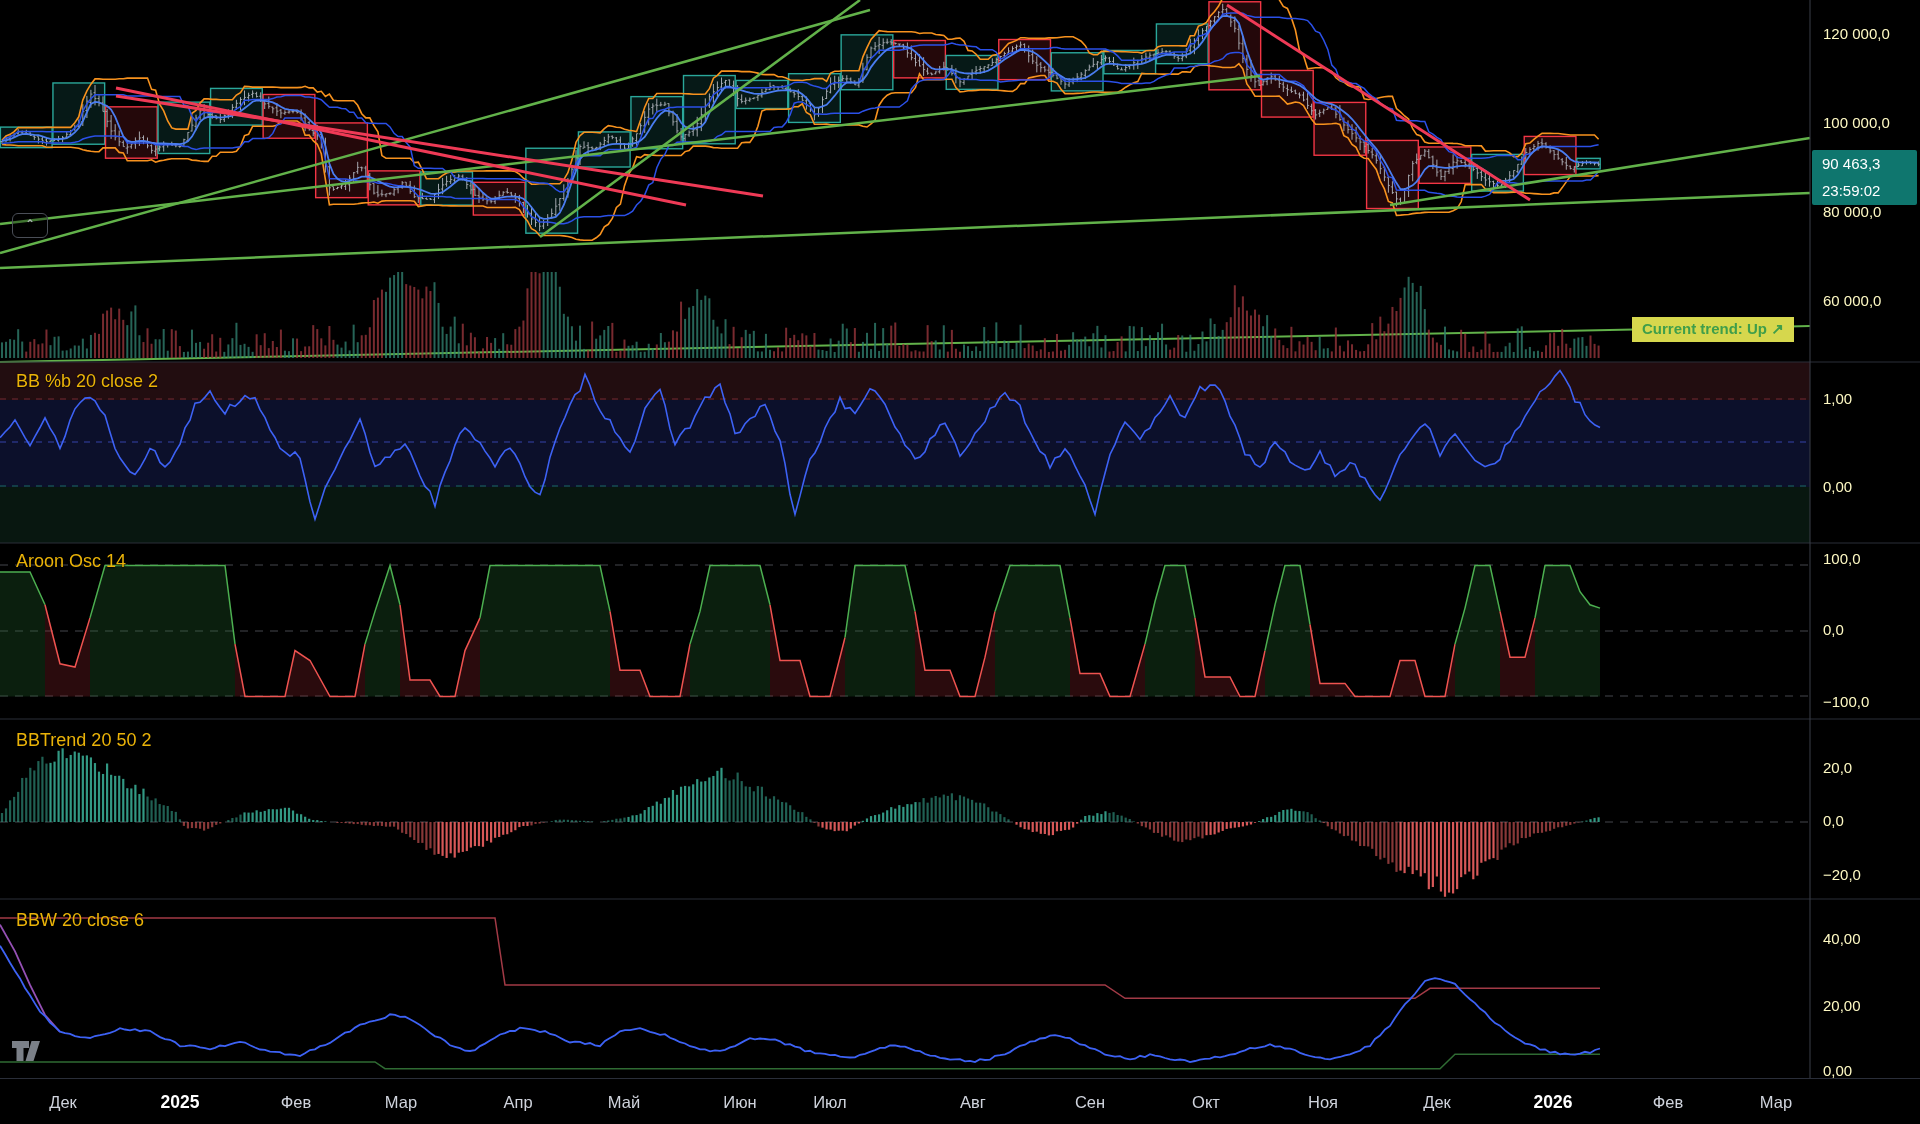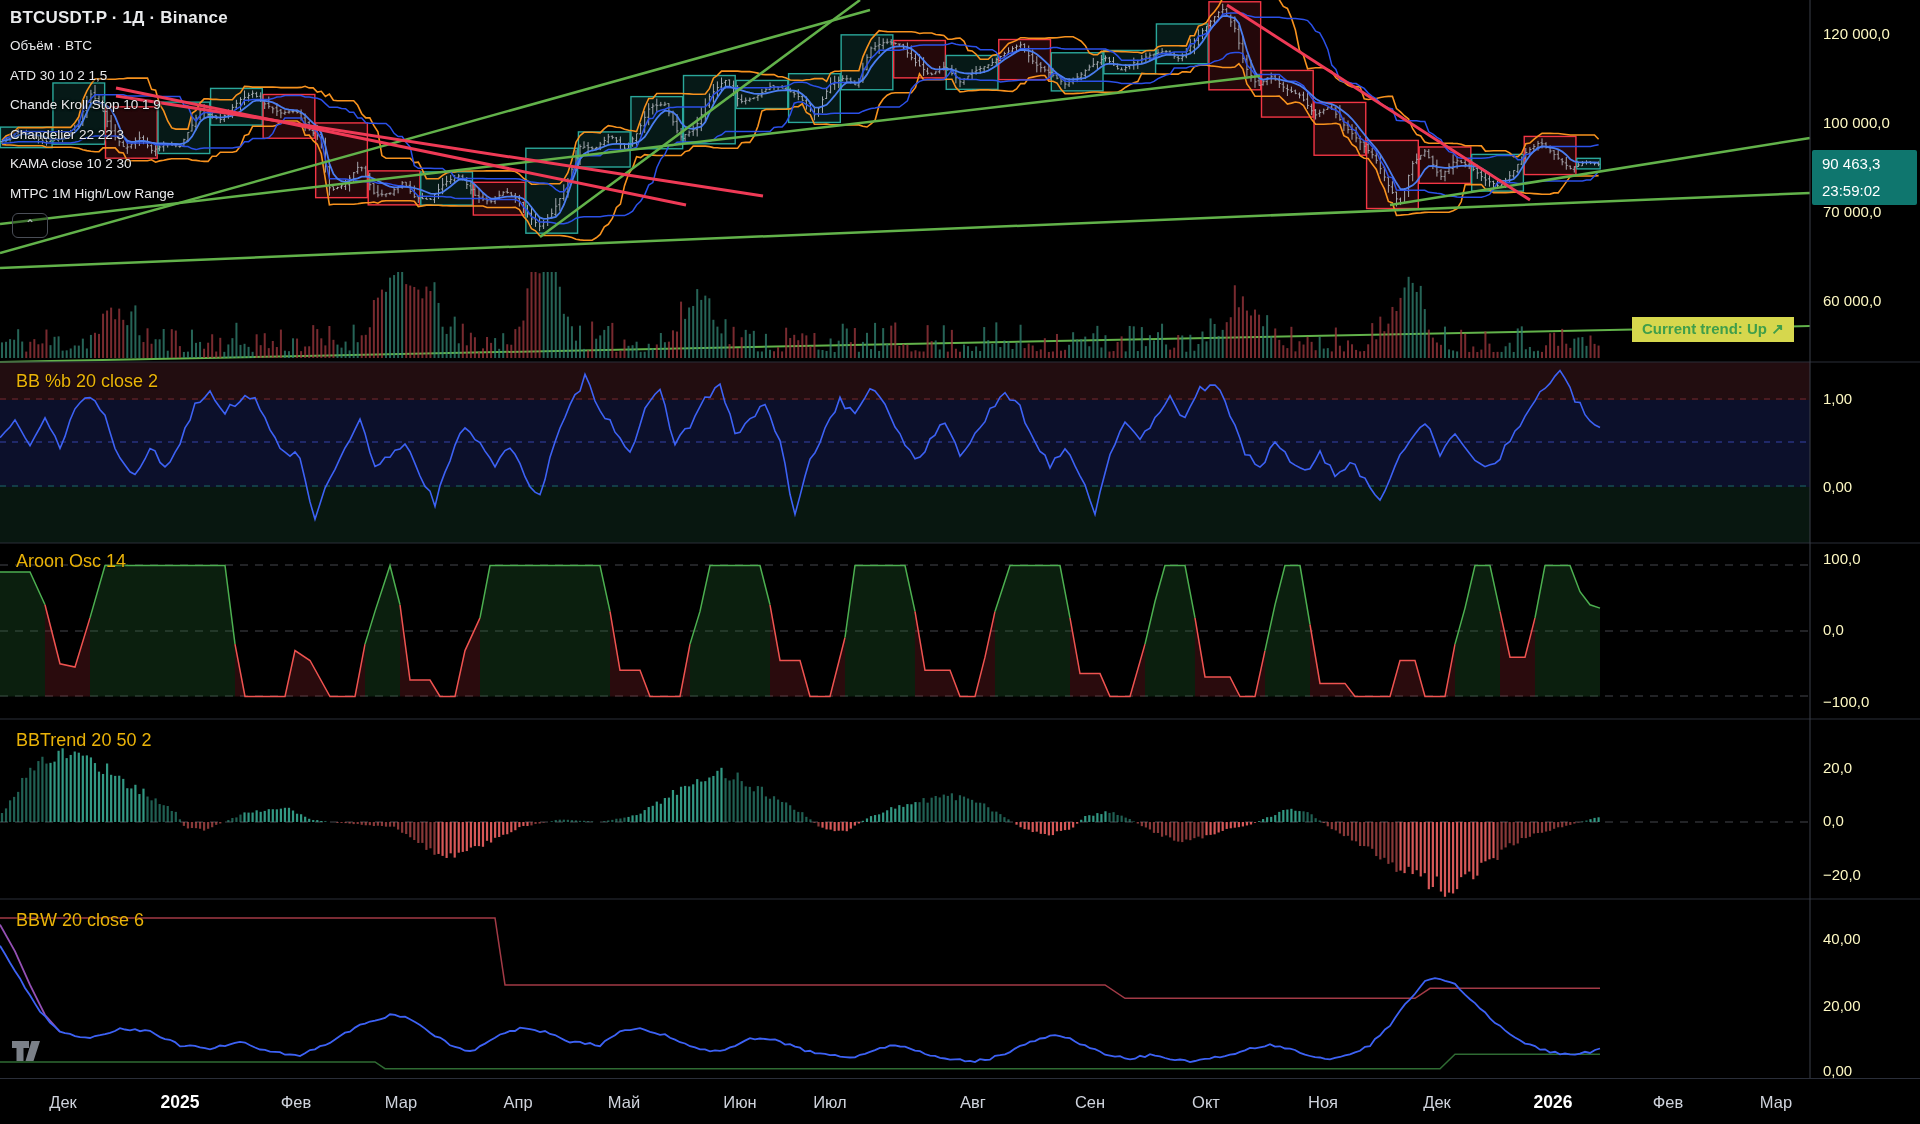--- a/index.html
+++ b/index.html
@@ -919,42 +919,33 @@
       <path d="M0 924.6L15 951.4L30 984.9L45 1015.0L60 1031.8" stroke="#9550b5" stroke-width="1.8" fill="none"></path>
       <path d="M0 945.7L5 954.0L10 962.7L15 970.9L20 978.4L25 988.0L30 995.3L35 1003.6L40 1011.6L45 1016.0L50 1022.7L55 1026.8L60 1031.6L65 1033.2L70 1033.9L75 1036.1L80 1037.2L85 1037.4L90 1038.0L95 1036.0L100 1035.2L105 1034.2L110 1032.8L115 1031.0L120 1028.2L125 1029.5L130 1030.4L135 1029.2L140 1031.2L145 1030.2L150 1030.8L155 1034.1L160 1037.1L165 1039.1L170 1039.8L175 1042.1L180 1046.4L185 1046.2L190 1045.3L195 1045.8L200 1047.4L205 1048.2L210 1049.3L215 1047.9L220 1045.5L225 1046.2L230 1044.4L235 1042.9L240 1041.8L245 1042.5L250 1045.2L255 1047.5L260 1049.5L265 1049.8L270 1051.7L275 1051.8L280 1052.1L285 1054.7L290 1054.5L295 1054.8L300 1056.1L305 1053.3L310 1050.1L315 1049.3L320 1046.2L325 1045.2L330 1042.9L335 1039.5L340 1035.9L345 1032.7L350 1031.6L355 1027.6L360 1024.7L365 1023.6L370 1021.5L375 1020.6L380 1019.3L385 1017.9L390 1014.3L395 1014.9L400 1016.9L405 1016.6L410 1019.2L415 1022.0L420 1025.0L425 1028.6L430 1032.8L435 1036.3L440 1037.6L445 1040.8L450 1045.3L455 1046.8L460 1048.2L465 1050.7L470 1051.0L475 1050.2L480 1046.1L485 1043.6L490 1040.5L495 1037.8L500 1034.5L505 1033.1L510 1031.0L515 1031.0L520 1027.6L525 1028.4L530 1029.1L535 1030.2L540 1032.1L545 1031.0L550 1034.0L555 1035.0L560 1037.7L565 1040.4L570 1042.5L575 1041.7L580 1041.9L585 1044.1L590 1043.0L595 1045.3L600 1046.2L605 1040.9L610 1038.0L615 1035.2L620 1031.3L625 1030.2L630 1030.1L635 1029.2L640 1028.2L645 1029.9L650 1031.9L655 1033.1L660 1034.8L665 1034.2L670 1037.8L675 1039.6L680 1042.2L685 1043.5L690 1046.2L695 1047.3L700 1049.4L705 1049.3L710 1051.3L715 1050.3L720 1050.8L725 1049.9L730 1047.4L735 1046.1L740 1043.4L745 1040.6L750 1038.1L755 1039.3L760 1038.5L765 1039.0L770 1039.6L775 1039.3L780 1041.3L785 1044.6L790 1044.1L795 1046.6L800 1047.7L805 1051.4L810 1050.8L815 1053.4L820 1053.3L825 1053.9L830 1055.2L835 1054.9L840 1056.7L845 1057.1L850 1057.5L855 1057.4L860 1054.8L865 1053.9L870 1051.9L875 1050.1L880 1047.9L885 1047.8L890 1045.5L895 1045.3L900 1046.5L905 1046.6L910 1048.7L915 1050.7L920 1051.2L925 1054.0L930 1055.6L935 1055.9L940 1057.9L945 1058.5L950 1059.6L955 1059.3L960 1059.2L965 1061.4L970 1060.8L975 1062.1L980 1059.2L985 1060.0L990 1059.7L995 1055.9L1000 1055.2L1005 1054.3L1010 1052.1L1015 1048.6L1020 1045.9L1025 1044.7L1030 1041.7L1035 1041.1L1040 1038.5L1045 1038.0L1050 1035.7L1055 1035.1L1060 1036.2L1065 1037.6L1070 1038.2L1075 1041.6L1080 1044.5L1085 1045.2L1090 1048.2L1095 1049.2L1100 1051.5L1105 1054.7L1110 1055.7L1115 1056.7L1120 1056.2L1125 1058.5L1130 1059.3L1135 1058.7L1140 1055.8L1145 1057.1L1150 1054.2L1155 1055.6L1160 1056.4L1165 1058.0L1170 1059.4L1175 1060.2L1180 1059.5L1185 1060.2L1190 1062.1L1195 1061.0L1200 1059.7L1205 1058.8L1210 1058.7L1215 1056.7L1220 1057.3L1225 1056.1L1230 1054.6L1235 1054.0L1240 1051.9L1245 1050.4L1250 1047.9L1255 1048.3L1260 1047.3L1265 1046.3L1270 1044.2L1275 1046.6L1280 1046.3L1285 1048.5L1290 1048.6L1295 1050.0L1300 1052.9L1305 1054.7L1310 1056.0L1315 1057.2L1320 1057.5L1325 1058.8L1330 1059.4L1335 1057.9L1340 1057.0L1345 1055.3L1350 1054.3L1355 1052.3L1360 1050.8L1365 1046.9L1370 1046.2L1375 1039.0L1380 1035.6L1385 1029.4L1390 1025.9L1395 1018.0L1400 1010.8L1405 1004.1L1410 999.4L1415 993.8L1420 987.3L1425 981.0L1430 979.4L1435 978.2L1440 979.0L1445 980.9L1450 982.2L1455 983.8L1460 989.6L1465 994.6L1470 999.2L1475 1003.1L1480 1008.6L1485 1012.2L1490 1018.3L1495 1023.1L1500 1025.7L1505 1030.4L1510 1034.2L1515 1037.5L1520 1040.2L1525 1043.6L1530 1044.4L1535 1046.1L1540 1049.7L1545 1049.3L1550 1052.6L1555 1051.8L1560 1054.3L1565 1053.5L1570 1054.3L1575 1054.7L1580 1053.6L1585 1051.8L1590 1053.0L1595 1050.0L1600 1048.5" stroke="#3d62f5" stroke-width="1.8" fill="none"></path>
       <line x1="0" y1="362" x2="1920" y2="362" stroke="#2a2e39" stroke-width="1"></line>
       <line x1="0" y1="543" x2="1920" y2="543" stroke="#2a2e39" stroke-width="1"></line>
       <line x1="0" y1="719" x2="1920" y2="719" stroke="#2a2e39" stroke-width="1"></line>
       <line x1="0" y1="899" x2="1920" y2="899" stroke="#2a2e39" stroke-width="1"></line>
       <line x1="1810" y1="0" x2="1810" y2="1124" stroke="#3a3e48" stroke-width="1"></line>
     </svg>
 
   <div class="ov">
-    <div class="legend">
-      <div class="t">BTCUSDT.P · 1Д · Binance</div>
-      <div class="r">Объём · BTC</div>
-      <div class="r">ATD 30 10 2 1,5</div>
-      <div class="r">Chande Kroll Stop 10 1 9</div>
-      <div class="r">Chandelier 22 22 3</div>
-      <div class="r">KAMA close 10 2 30</div>
-      <div class="r">MTPC 1M High/Low Range</div>
-    </div>
     <div class="collapse-btn">
       <span>⌃</span>
     </div>
 
     <div class="pane-label" style="top:371px">BB %b 20 close 2</div>
     <div class="pane-label" style="top:551px">Aroon Osc 14</div>
     <div class="pane-label" style="top:730px">BBTrend 20 50 2</div>
     <div class="pane-label" style="top:910px">BBW 20 close 6</div>
 
     <div id="yaxis">
         <div class="yaxis-tick" style="top: 33px;">120 000,0</div>
         <div class="yaxis-tick" style="top: 122px;">100 000,0</div>
-        <div class="yaxis-tick" style="top: 211px;">70 000,0</div>
+        <div class="yaxis-tick" style="top: 211px;">80 000,0</div>
         <div class="yaxis-tick" style="top: 300px;">60 000,0</div>
         <div class="yaxis-tick" style="top: 398px;">1,00</div>
         <div class="yaxis-tick" style="top: 486px;">0,00</div>
         <div class="yaxis-tick" style="top: 558px;">100,0</div>
         <div class="yaxis-tick" style="top: 629px;">0,0</div>
         <div class="yaxis-tick" style="top: 701px;">−100,0</div>
         <div class="yaxis-tick" style="top: 767px;">20,0</div>
         <div class="yaxis-tick" style="top: 820px;">0,0</div>
         <div class="yaxis-tick" style="top: 874px;">−20,0</div>
         <div class="yaxis-tick" style="top: 938px;">40,00</div>

